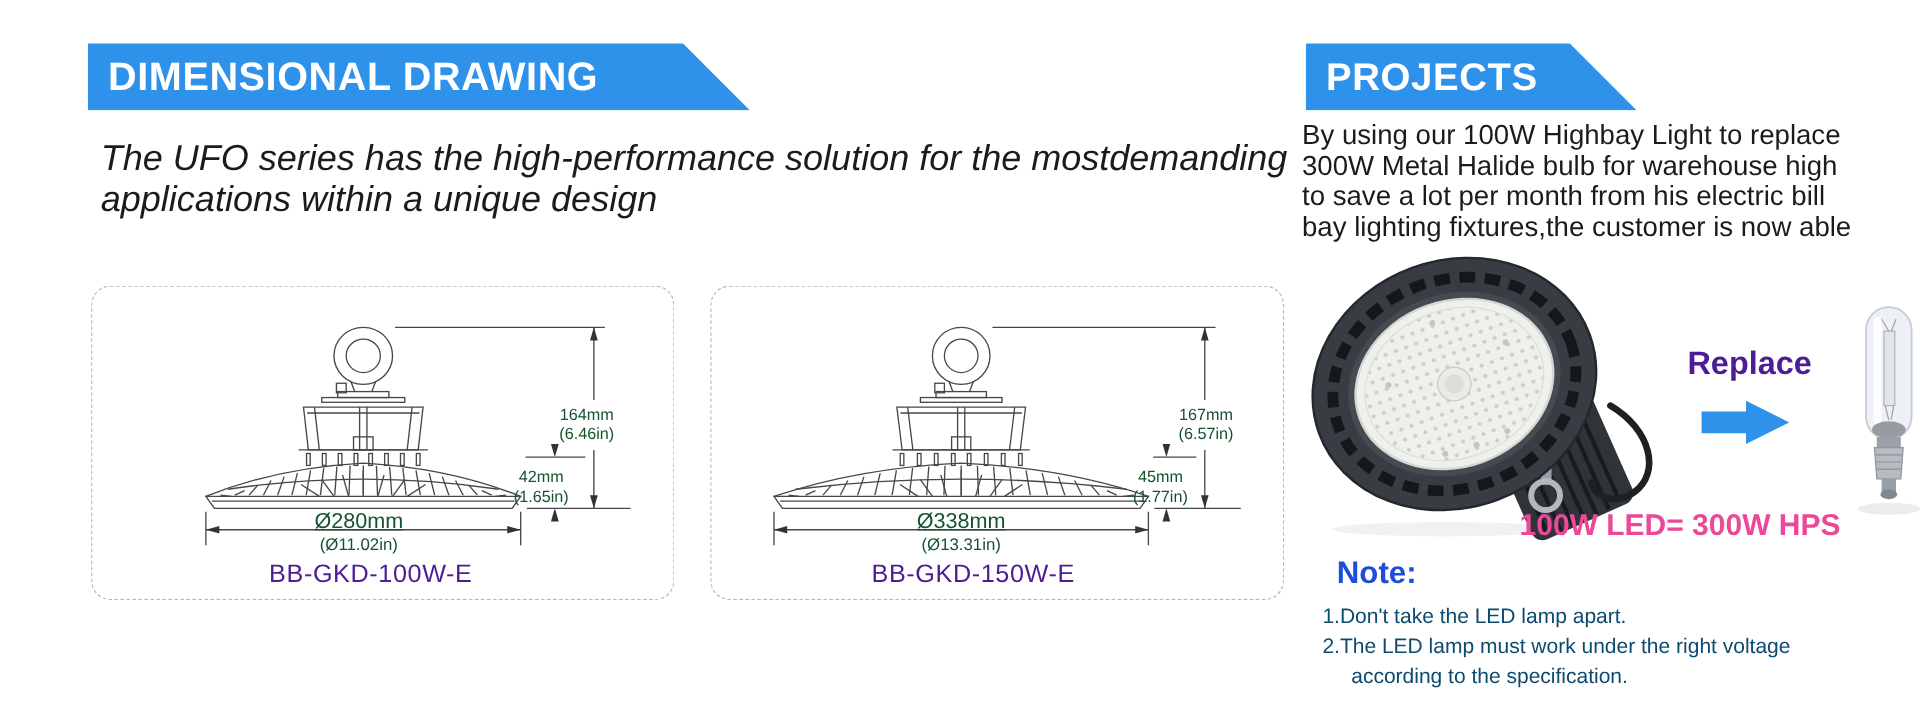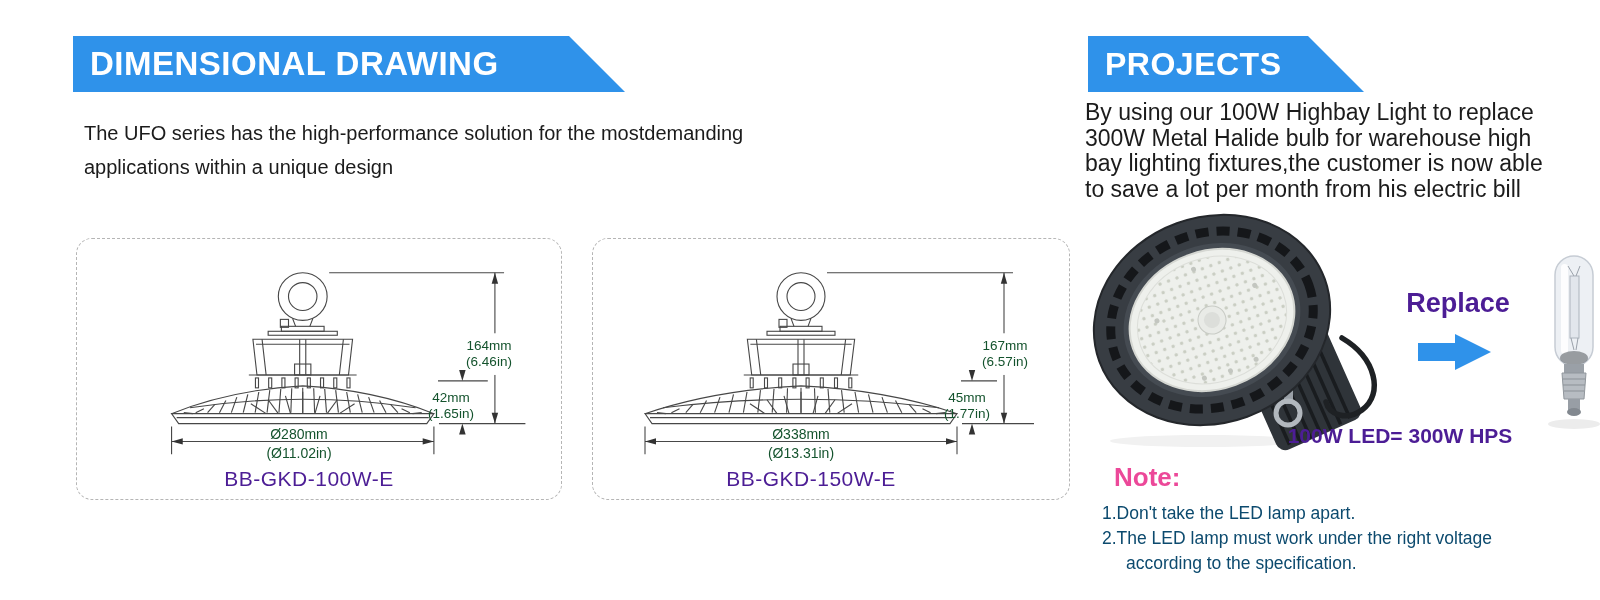--- a/index.html
+++ b/index.html
@@ -8,48 +8,48 @@
   #page { position:relative; width:1600px; height:600px; background:#fff;margin-left:40px; }
 
   .banner { position:absolute; top:36px; height:56px; background:#2f92ea;
     clip-path:polygon(0 0, calc(100% - 56px) 0, 100% 100%, 0 100%);
     color:#fff; font-weight:bold; font-size:33px; line-height:56px;
     padding-left:17px; letter-spacing:0.5px; white-space:nowrap; }
   #banner-left  { left:33px;  width:552px; }
   #banner-right { left:1048px; width:276px; font-size:32px; }
 
   .para { position:absolute; color:#1b1b1b; }
-  #para-left  { left:44px;  top:116px; font-size:20px; line-height:34px; }
+  #para-left  { left:44px;  top:116px; font-size:30px; line-height:34px;font-style:italic; }
   #para-right { left:1045px; top:100px; font-size:23px; line-height:25.5px; }
 
   .card { position:absolute; top:238px; height:262px;
     border:1px dashed #b5b5b5; border-radius:16px; background:#fff; }
   #card-1 { left:36px;  width:486px; }
   #card-2 { left:552px; width:478px; }
   .tech-drawing, .tech-drawing svg { position:absolute; left:0; top:0;
     width:100%; height:100%; }
 
   .dimlabel { position:absolute; color:#14532d; font-size:13.5px; line-height:16px;
     text-align:center; white-space:nowrap; }
   .dim-height { left:377px; top:99px;  width:70px; }
   .dim-depth  { left:342px; top:151px; width:64px; }
-  .dim-diam-mm { top:187px; width:160px; font-size:14px; }
+  .dim-diam-mm { top:187px; width:160px; font-size:18px;text-decoration:underline; }
   .dim-diam-in { top:206px; width:160px; font-size:14px; }
   .model { position:absolute; top:228px; width:220px; text-align:center;
     color:#4c1d95; font-size:21px; letter-spacing:0.5px; white-space:nowrap; }
 
   #ufo-photo  { position:absolute; left:1050px; top:210px; width:290px; height:245px; }
   #hps-photo  { position:absolute; left:1498px; top:248px; width:80px;  height:185px; }
   #replace-label { position:absolute; left:1358px; top:288px; width:120px;
     text-align:center; color:#4c1d95; font-weight:bold; font-size:27px; }
   #replace-arrow { position:absolute; left:1375px; top:332px; width:80px; height:42px; }
   #equivalence { position:absolute; left:1210px; top:424px; width:300px;
-    text-align:center; color:#4c1d95; font-weight:bold; font-size:21px; }
-
-  #note-title { position:absolute; left:1074px; top:462px; color:#ec4899;
+    text-align:center; color:#ec4899; font-weight:bold; font-size:25px; }
+
+  #note-title { position:absolute; left:1074px; top:462px; color:#1d4ed8;
     font-weight:bold; font-size:26px; }
   .note-line { position:absolute; color:#0c4a6e; font-size:17.5px; white-space:nowrap; }
   #note-1 { left:1062px; top:503px; }
   #note-2 { left:1062px; top:528px; }
   #note-3 { left:1086px; top:553px; }
 </style>
 </head>
 <body>
 
 <div id="page">
@@ -239,22 +239,22 @@
     <div class="model" style="left:108px">BB-GKD-150W-E</div>
   </div>
 
   <div id="banner-right" class="banner">
     <span>PROJECTS</span>
   </div>
 
   <div id="para-right" class="para">
     <div>By using our 100W Highbay Light to replace</div>
     <div>300W Metal Halide bulb for warehouse high</div>
+    <div>to save a lot per month from his electric bill</div>
     <div>bay lighting fixtures,the customer is now able</div>
-    <div>to save a lot per month from his electric bill</div>
   </div>
 
   <div id="ufo-photo">
     <svg viewBox="0 0 290 245" width="290" height="245">
       <defs>
         <pattern id="leddot" width="9" height="9" patternUnits="userSpaceOnUse">
           <rect width="9" height="9" fill="#eef0ec"></rect>
           <circle cx="4.5" cy="4.5" r="1.7" fill="#c9cdc2"></circle>
         </pattern>
       </defs>

